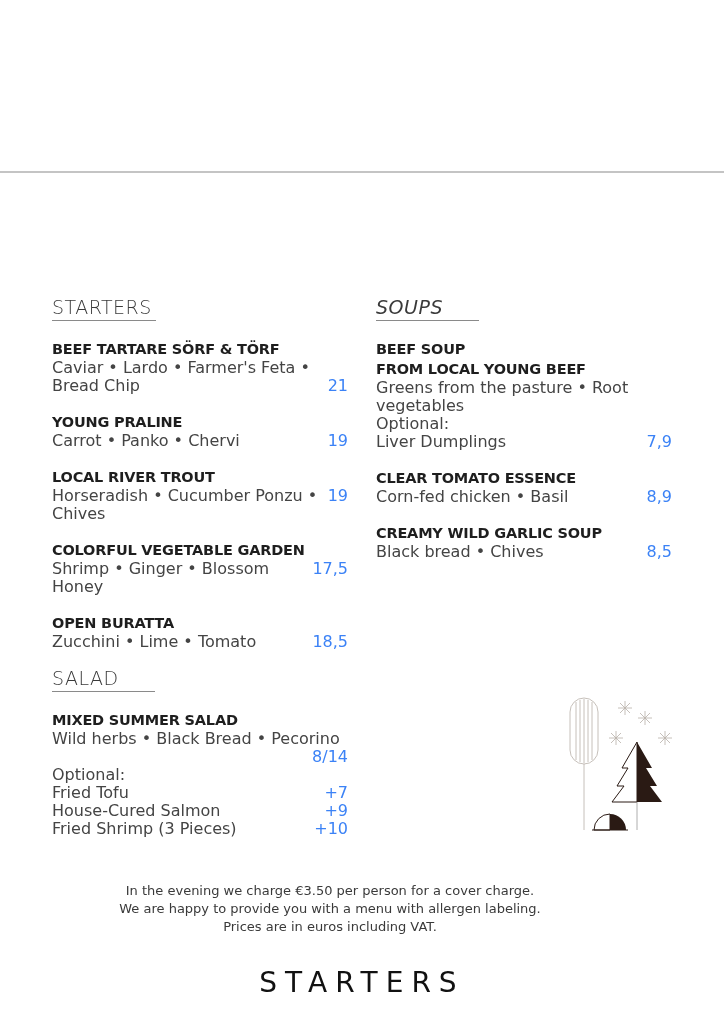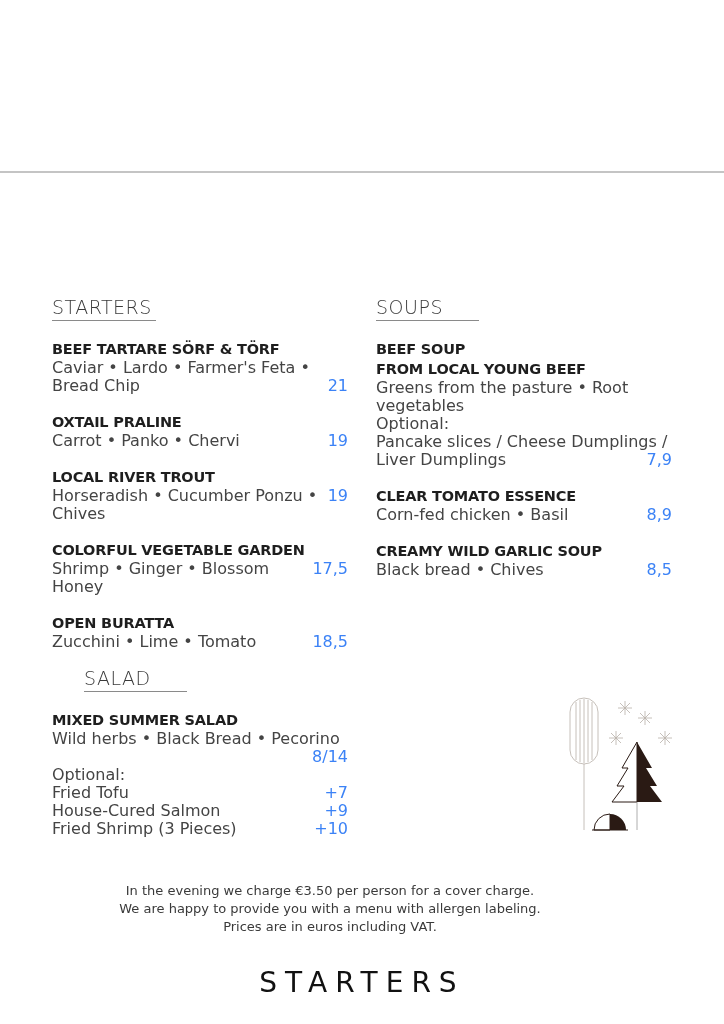--- a/index.html
+++ b/index.html
@@ -36,21 +36,21 @@
       <div class="item-name">BEEF TARTARE SÖRF &amp; TÖRF</div>
       <div class="line">
           <span>Caviar • Lardo • Farmer's Feta •</span>
         </div>
       <div class="line">
           <span>Bread Chip</span>
           <span class="price">21</span>
         </div>
     </div>
     <div class="item">
-      <div class="item-name">OXTAIL PRALINE</div>
+      <div class="item-name">YOUNG PRALINE</div>
       <div class="line">
           <span>Carrot • Panko • Chervi</span>
           <span class="price">19</span>
         </div>
     </div>
     <div class="item">
       <div class="item-name">LOCAL RIVER TROUT</div>
       <div class="line">
           <span>Horseradish • Cucumber Ponzu • Chives</span>
           <span class="price">19</span>
@@ -67,33 +67,30 @@
       <div class="item-name">OPEN BURATTA</div>
       <div class="line">
           <span>Zucchini • Lime • Tomato</span>
           <span class="price">18,5</span>
         </div>
     </div>
   </div>
 </div>
 
 <div class="section" style="left:376px; top:296px; width:296px;">
-  <div class="sec-title" style="width:103px;">SOUPS</div>
+  <div class="sec-title" style="width:103px;font-style:italic;">SOUPS</div>
   <div class="items">
     <div class="item">
       <div class="item-name">BEEF SOUP</div>
       <div class="item-name">FROM LOCAL YOUNG BEEF</div>
       <div class="line">
           <span>Greens from the pasture • Root vegetables</span>
         </div>
       <div class="line">
           <span>Optional:</span>
-        </div>
-      <div class="line">
-          <span>Pancake slices / Cheese Dumplings /</span>
         </div>
       <div class="line">
           <span>Liver Dumplings</span>
           <span class="price">7,9</span>
         </div>
     </div>
     <div class="item">
       <div class="item-name">CLEAR TOMATO ESSENCE</div>
       <div class="line">
           <span>Corn-fed chicken • Basil</span>
@@ -104,21 +101,21 @@
       <div class="item-name">CREAMY WILD GARLIC SOUP</div>
       <div class="line">
           <span>Black bread • Chives</span>
           <span class="price">8,5</span>
         </div>
     </div>
   </div>
 </div>
 
 <div class="section" style="left:52px; top:667px; width:296px;">
-  <div class="sec-title" style="width:103px;margin-left:32px;">SALAD</div>
+  <div class="sec-title" style="width:103px;">SALAD</div>
   <div class="items">
     <div class="item">
       <div class="item-name">MIXED SUMMER SALAD</div>
       <div class="line">
           <span>Wild herbs • Black Bread • Pecorino</span>
         </div>
       <div class="line">
           <span></span>
           <span class="price">8/14</span>
         </div>

